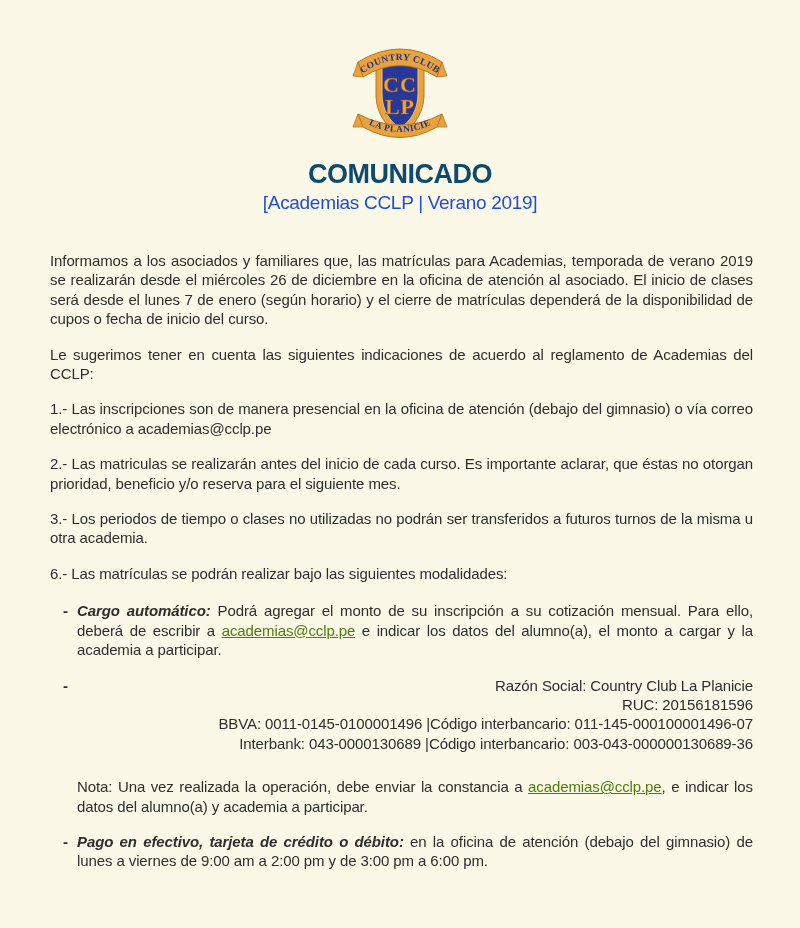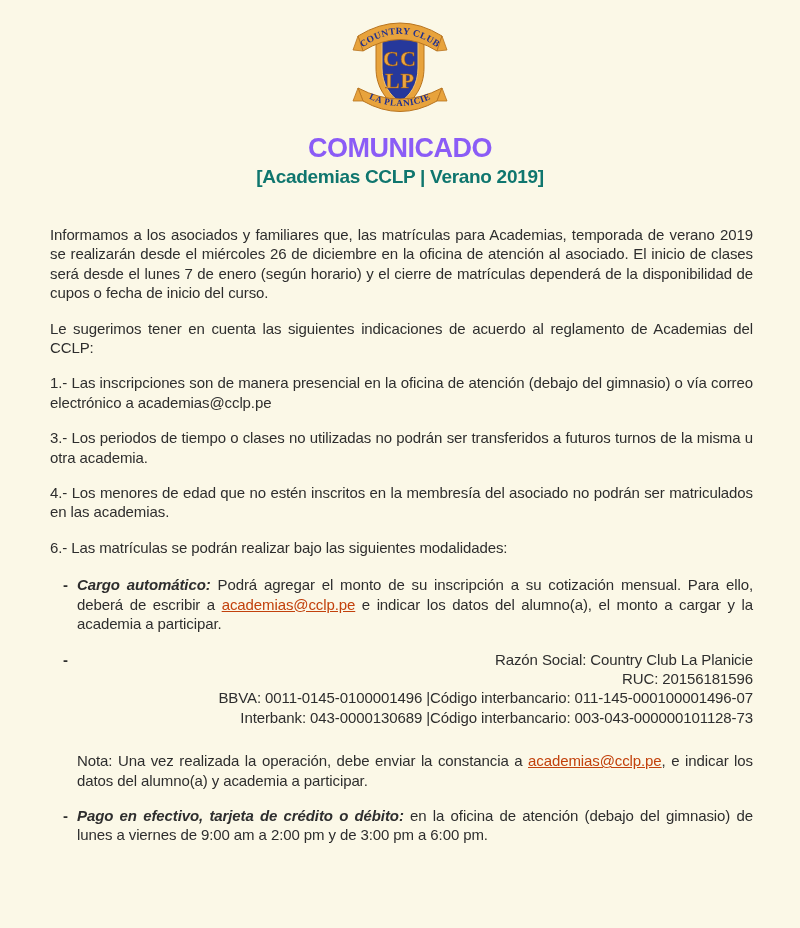--- a/index.html
+++ b/index.html
@@ -2,42 +2,42 @@
 <html><head>
 <meta charset="utf-8">
 <style>
   html,body { margin:0; padding:0; }
   body {
     width:800px; height:928px; overflow:hidden;
     background:#FBF8E7;
     color:#2E2E2E;
     font-family:"Liberation Sans","DejaVu Sans",sans-serif;
   }
-  .logo-wrap { padding-top:8px; display:flex; justify-content:center; }
+  .logo-wrap { padding-top:34px; display:flex; justify-content:center; }
   .crest { width:96px; height:112px; display:block; }
   .crest .ribbon-text { font-family:"Liberation Serif","DejaVu Serif",serif; font-weight:bold; fill:#1F2F8F; }
   .crest .monogram { font-family:"Liberation Serif","DejaVu Serif",serif; font-weight:bold; fill:#EBA43D; stroke:#9A5A14; stroke-width:0.5px; }
   .page-title {
     margin:13px 0 0; text-align:center;
-    font-size:27px; font-weight:bold; letter-spacing:-0.5px; color:#8b5cf6;
+    font-size:27px; font-weight:bold; letter-spacing:-0.5px; color:#0c4a6e;
   }
   .page-subtitle {
     margin:2px 0 0; text-align:center;
-    font-size:19px; font-weight:bold; letter-spacing:-0.3px; color:#0f766e;
+    font-size:19px; font-weight:normal; letter-spacing:-0.3px; color:#1d4ed8;
   }
   .content { margin:37px 47px 0 50px; font-size:15px; line-height:19.4px; letter-spacing:-0.1px; }
   .content p { margin:3px 0 16px; text-align:justify; }
   .content p.last-rule { margin-bottom:18px; }
   .modality { display:flex; margin:0 0 16px 13px; }
   .modality .dash { flex:0 0 14px; font-weight:bold; }
   .mod-body { flex:1 1 auto; min-width:0; }
   .mod-body p { margin:0; text-align:justify; }
   .bank-line { text-align:right; }
   .nota { margin-top:24px !important; }
-  a.email { color:#c2410c; text-decoration:underline; cursor:pointer; }
+  a.email { color:#4d7c0f; text-decoration:underline; cursor:pointer; }
   strong { font-weight:bold;font-style:italic; }
 </style>
 </head>
 <body>
 
 <div class="logo-wrap">
   <svg class="crest" viewBox="0 0 96 112" aria-hidden="true">
     <defs>
       <path id="arcTop" d="M10,40 Q48,12 86,40"></path>
       <path id="arcBottom" d="M12,88 Q48,108 84,88"></path>
@@ -66,38 +66,38 @@
 
 <h1 class="page-title">COMUNICADO</h1>
 <div class="page-subtitle">[Academias CCLP | Verano 2019]</div>
 
 <div class="content">
 
   <p>Informamos a los asociados y familiares que, las matrículas para Academias, temporada de verano 2019 se realizarán desde el miércoles 26 de diciembre en la oficina de atención al asociado. El inicio de clases será desde el lunes 7 de enero (según horario) y  el cierre de matrículas dependerá de la disponibilidad de cupos o fecha de inicio del curso.</p>
   <p>Le sugerimos tener en cuenta las siguientes indicaciones de acuerdo al reglamento de Academias del CCLP:</p>
 
   <p>1.- Las inscripciones son de manera presencial en la oficina de atención (debajo del gimnasio) o vía correo electrónico a academias@cclp.pe</p>
+  <p>2.- Las matriculas se realizarán antes del inicio de cada curso. Es importante aclarar, que éstas no otorgan prioridad, beneficio y/o reserva para el siguiente mes.</p>
   <p>3.- Los periodos de tiempo o clases no utilizadas no podrán ser transferidos a futuros turnos de la misma u otra academia.</p>
-  <p>4.- Los menores de edad que no estén inscritos en la membresía del asociado no podrán ser matriculados en las academias.</p>
   <p class="last-rule">6.- Las matrículas se podrán realizar bajo las siguientes modalidades:</p>
 
   <div class="modality">
     <span class="dash">-</span>
     <div class="mod-body">
       <p><strong>Cargo automático:</strong><span> Podrá agregar el monto de su inscripción a su cotización mensual. Para ello, deberá de escribir a </span><a class="email" href="#">academias@cclp.pe</a><span> e indicar los datos del alumno(a), el monto a cargar y la academia a participar.</span></p>
     </div>
   </div>
 
   <div class="modality">
     <span class="dash">-</span>
     <div class="mod-body">
       <div class="bank-line">Razón Social: Country Club La Planicie</div>
       <div class="bank-line">RUC: 20156181596</div>
       <div class="bank-line">BBVA: 0011-0145-0100001496 |Código interbancario: 011-145-000100001496-07</div>
-      <div class="bank-line">Interbank: 043-0000130689 |Código interbancario: 003-043-000000101128-73</div>
+      <div class="bank-line">Interbank: 043-0000130689 |Código interbancario: 003-043-000000130689-36</div>
       <p class="nota"><span>Nota: Una vez realizada la operación, debe enviar la constancia a </span><a class="email" href="#">academias@cclp.pe</a><span>, e indicar los datos del alumno(a) y academia a participar.</span></p>
     </div>
   </div>
 
   <div class="modality">
     <span class="dash">-</span>
     <div class="mod-body">
       <p><strong>Pago en efectivo, tarjeta de crédito o débito:</strong><span> en la oficina de atención (debajo del gimnasio) de lunes a viernes de 9:00 am a 2:00 pm y de 3:00 pm a 6:00 pm.</span></p>
     </div>
   </div>

